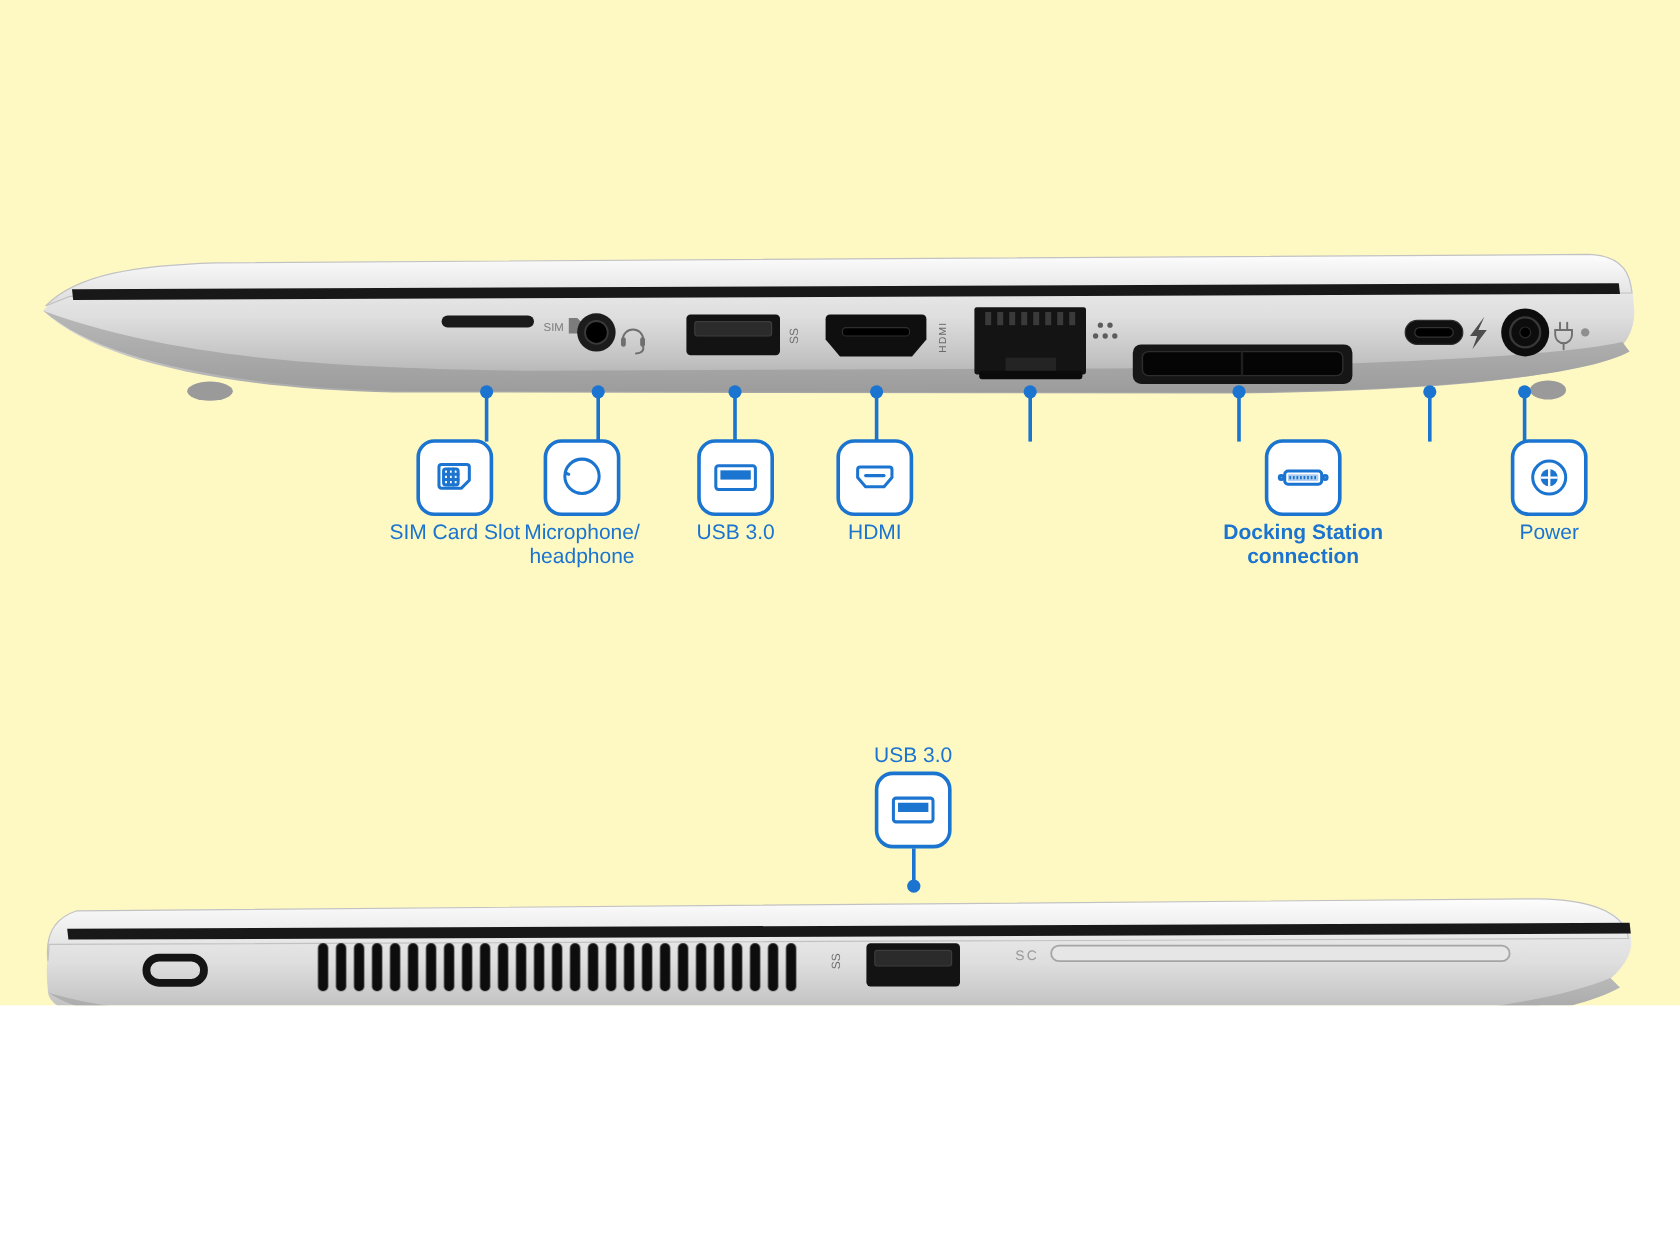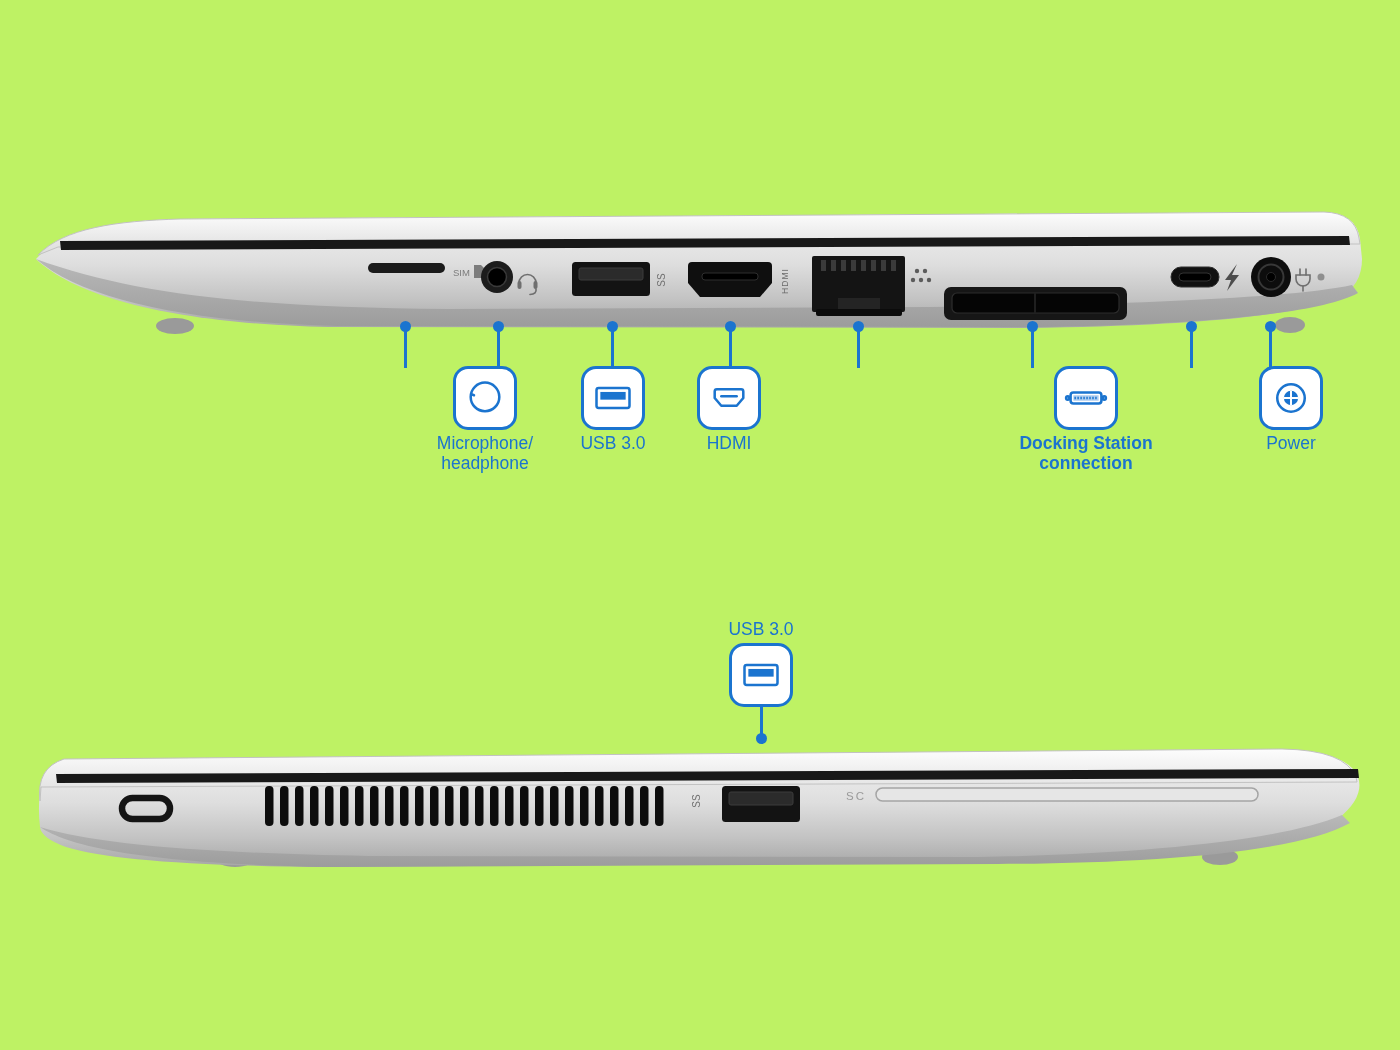--- a/index.html
+++ b/index.html
@@ -1,20 +1,20 @@
 <!DOCTYPE html>
 <html><head>
 <meta charset="utf-8">
 <style>
   :root { --acc: #1b74cf; }
   * { box-sizing: border-box; margin: 0; padding: 0; }
   html,body { background:#fff; }
   .scene {
-    position: relative; width: 1400px; height: 1050px;
-    background: #bef264; overflow: hidden;
+    position: relative; width: 1400px; height: 838px;
+    background: #fef9c3; overflow: hidden;
     font-family: "Liberation Sans", sans-serif;
   }
   .laptop-svg { position: absolute; left: 28px; }
   #laptop-top { top: 197px; }
   #laptop-bottom { top: 737px; }
 
   
   .connector {
     position: absolute; top: 321px; width: 12px;
     display: flex; flex-direction: column; align-items: center;
@@ -179,20 +179,30 @@
     </div>
   <div class="connector t7">
       <div class="dot"></div>
       <div class="line"></div>
     </div>
   <div class="connector t8">
       <div class="dot"></div>
       <div class="line"></div>
     </div>
 
+  <div class="callout top c1">
+    <div class="cbox">
+      <svg width="44" height="44" viewBox="0 0 40 40">
+        <path class="ic" d="M8,12 q0,-2 2,-2 h19 q2,0 2,2 v10 l-6,6 h-15 q-2,0 -2,-2 z"></path>
+        <rect class="ic" x="11.5" y="13.5" width="11" height="12" rx="1.5" stroke-width="1.6"></rect>
+        <path class="ic" stroke-width="1.3" d="M11.5,17.5 h11 M11.5,21.5 h11 M15.2,13.5 v12 M18.8,13.5 v12"></path>
+      </svg>
+    </div>
+    <div class="clabel">SIM Card Slot</div>
+  </div>
 
   <div class="callout top c2">
     <div class="cbox">
       <svg width="44" height="44" viewBox="0 0 40 40">
         <circle class="ic" cx="20" cy="19" r="13"></circle>
         <path class="ic" stroke-width="1.8" d="M7.5,16.5 l2.5,1"></path>
       </svg>
     </div>
     <div class="clabel">Microphone/
 headphone</div>

